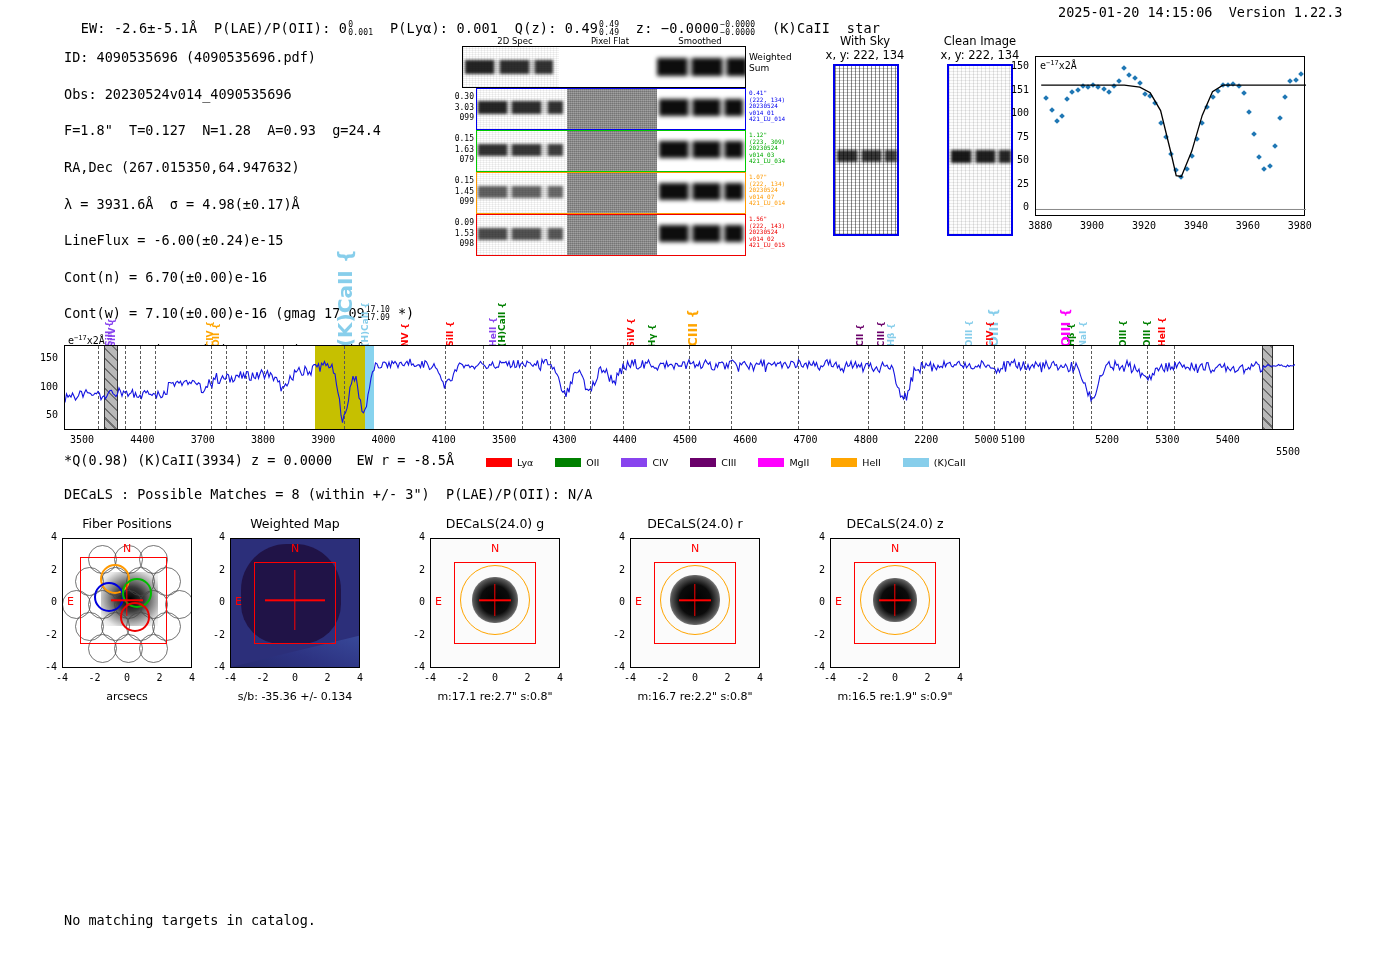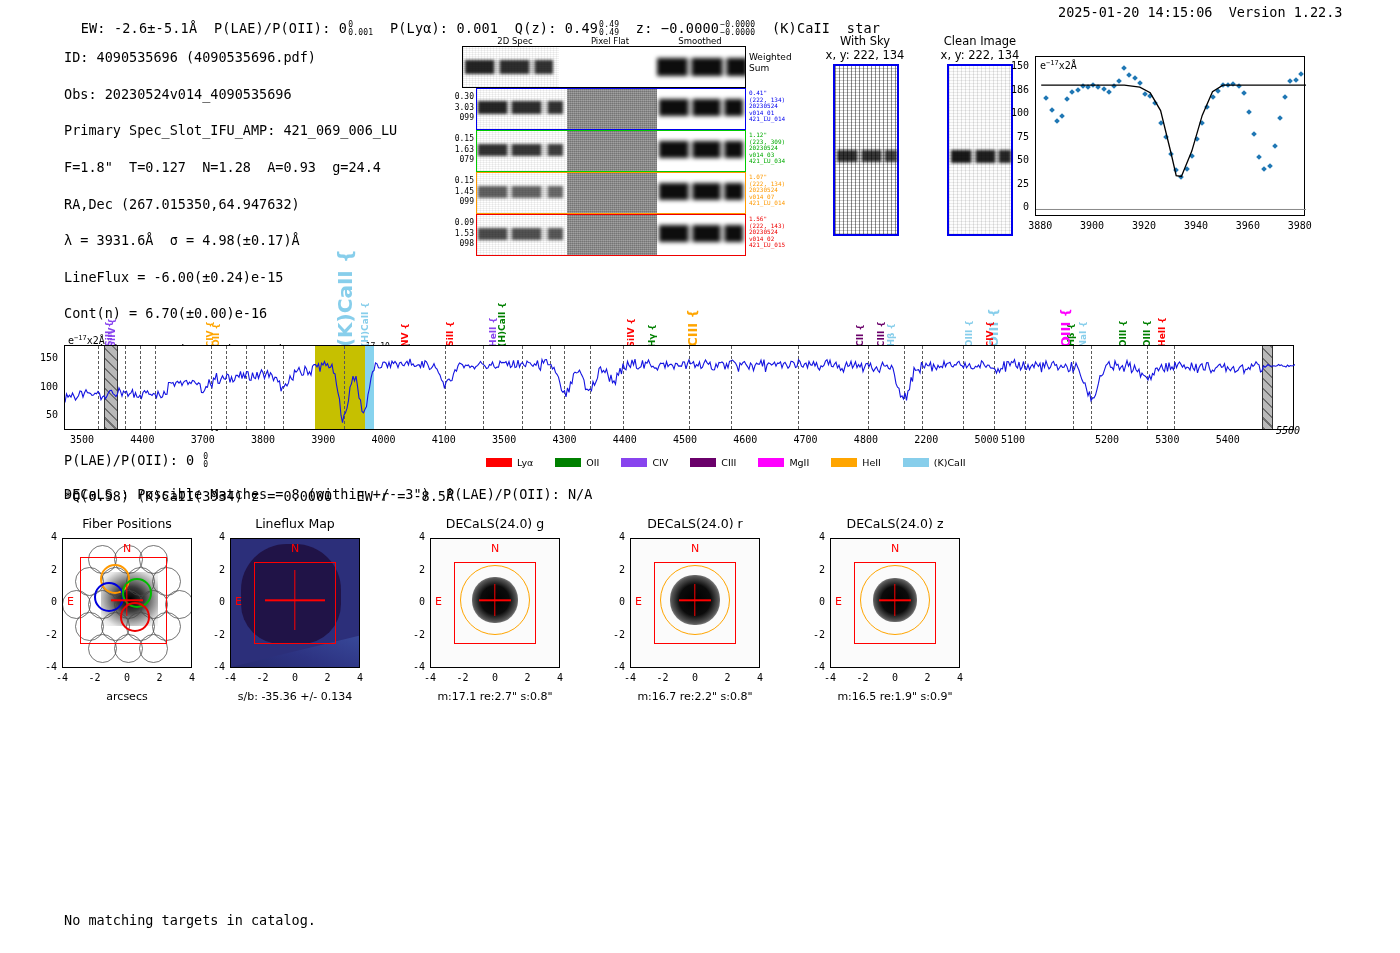--- a/index.html
+++ b/index.html
@@ -90,21 +90,20 @@
 <body>
 
 <div class="abs mono" id="header-line">
   <span>EW: -2.6±-5.1Å</span><span>  </span><span>P(LAE)/P(OII):</span> <span>0</span><span class="stack"><span>0</span><br><span>0.001</span></span><span>  </span><span>P(Lyα):</span> <span>0.001</span><span>  </span><span>Q(z):</span> <span>0.49</span><span class="stack"><span>0.49</span><br><span>0.49</span></span><span>  </span><span>z:</span> <span>−0.0000</span><span class="stack"><span>−0.0000</span><br><span>−0.0000</span></span><span>  </span><span>(K)CaII  star</span>
 </div>
 <div class="abs mono" id="timestamp">2025-01-20 14:15:06  Version 1.22.3</div>
 
 <div class="abs mono" id="info-block">
 <div>ID: 4090535696 (4090535696.pdf)</div>
 <div>Obs: 20230524v014_4090535696</div>
-<div>Primary Spec_Slot_IFU_AMP: 421_069_006_LU</div>
 <div>F=1.8"  T=0.127  N=1.28  A=0.93  g=24.4</div>
 <div>RA,Dec (267.015350,64.947632)</div>
 <div>λ = 3931.6Å  σ = 4.98(±0.17)Å</div>
 <div>LineFlux = -6.00(±0.24)e-15</div>
 <div>Cont(n) = 6.70(±0.00)e-16</div>
 <div><span>Cont(w) = 7.10(±0.00)e-16 (gmag 17.09</span><span class="stack"><span>17.10</span><br><span>17.09</span></span> <span>*)</span></div>
 <div>EWr = -2.80(±0.12) (w: -2.60(±0.10))Å</div>
 <div><span>S/N = 68.6(±2.7)</span>  <span>χ² = 1.5(±0.0)</span></div>
 <div><span>P(LAE)/P(OII): 0</span> <span class="stack"><span>0</span><br><span>0</span></span></div>
 <div>*Q(0.98) (K)CaII(3934) z = 0.0000   EW r = -8.5Å</div>
@@ -262,21 +261,21 @@
       <path d="M5.2,28.2 L57.1,28.2 L88.3,28.2 L103.8,30.1 L114.2,35.8 L124.6,53.6 L135.0,96.0 L140.2,118.6 L145.4,119.5 L155.8,94.1 L166.2,58.4 L176.5,34.8 L186.9,28.2 L212.9,28.2 L270.0,28.2 " fill="none" stroke="#000" stroke-width="1.3"></path>
       <line x1="0" x2="270" y1="152.47058823529412" y2="152.47058823529412" stroke="#888" stroke-width="1"></line>
     </svg>
 </div>
 <div class="abs" id="lp-yticks">
     <div class="ticky" style="left: 995px; width: 34px; top: 201.471px;">0</div>
     <div class="ticky" style="left: 995px; width: 34px; top: 177.941px;">25</div>
     <div class="ticky" style="left: 995px; width: 34px; top: 154.412px;">50</div>
     <div class="ticky" style="left: 995px; width: 34px; top: 130.882px;">75</div>
     <div class="ticky" style="left: 995px; width: 34px; top: 107.353px;">100</div>
-    <div class="ticky" style="left: 995px; width: 34px; top: 83.8235px;">186</div>
+    <div class="ticky" style="left: 995px; width: 34px; top: 83.8235px;">151</div>
     <div class="ticky" style="left: 995px; width: 34px; top: 60.2941px;">150</div>
   </div>
 <div class="abs" id="lp-xticks">
     <div class="tickx" style="left: 1016.19px; width: 48px; top: 220px;">3880</div>
     <div class="tickx" style="left: 1068.12px; width: 48px; top: 220px;">3900</div>
     <div class="tickx" style="left: 1120.04px; width: 48px; top: 220px;">3920</div>
     <div class="tickx" style="left: 1171.96px; width: 48px; top: 220px;">3940</div>
     <div class="tickx" style="left: 1223.88px; width: 48px; top: 220px;">3960</div>
     <div class="tickx" style="left: 1275.81px; width: 48px; top: 220px;">3980</div>
   </div>
@@ -371,21 +370,21 @@
     <div class="tickx" style="left: 659.029px; width: 52px; top: 434px;">4500</div>
     <div class="tickx" style="left: 719.324px; width: 52px; top: 434px;">4600</div>
     <div class="tickx" style="left: 779.618px; width: 52px; top: 434px;">4700</div>
     <div class="tickx" style="left: 839.912px; width: 52px; top: 434px;">4800</div>
     <div class="tickx" style="left: 900.206px; width: 52px; top: 434px;">2200</div>
     <div class="tickx" style="left: 960.5px; width: 52px; top: 434px;">5000</div>
     <div class="tickx" style="left: 987px; width: 52px; top: 434px;">5100</div>
     <div class="tickx" style="left: 1081.09px; width: 52px; top: 434px;">5200</div>
     <div class="tickx" style="left: 1141.38px; width: 52px; top: 434px;">5300</div>
     <div class="tickx" style="left: 1201.68px; width: 52px; top: 434px;">5400</div>
-    <div class="tickx" style="left: 1261.97px; width: 52px; top: 425px; font-style: italic;">5500</div>
+    <div class="tickx" style="left: 1261.97px; width: 52px; top: 446px;">5500</div>
   </div>
 <div class="abs" id="spec-legend" style="left:486px;top:451px;"><span class="legend-item"><span class="legend-swatch" style="background: rgb(255, 0, 0);"></span><span>Lyα</span></span><span class="legend-item"><span class="legend-swatch" style="background: rgb(0, 128, 0);"></span><span>OII</span></span><span class="legend-item"><span class="legend-swatch" style="background: rgb(136, 68, 238);"></span><span>CIV</span></span><span class="legend-item"><span class="legend-swatch" style="background: rgb(106, 0, 106);"></span><span>CIII</span></span><span class="legend-item"><span class="legend-swatch" style="background: rgb(255, 0, 255);"></span><span>MgII</span></span><span class="legend-item"><span class="legend-swatch" style="background: rgb(255, 165, 0);"></span><span>HeII</span></span><span class="legend-item"><span class="legend-swatch" style="background: rgb(135, 206, 235);"></span><span>(K)CaII</span></span></div>
 
 <div class="abs mono" style="left:64px;top:486px;font-size:13.5px;white-space:pre;">DECaLS : Possible Matches = 8 (within +/- 3")  P(LAE)/P(OII): N/A</div>
 <div class="abs" id="decals-row" style="left:0;top:510px;width:1236px;height:210px;">
     <div class="imgtitle" style="left: 44px; top: 6px; width: 166px;">Fiber Positions</div>
     <div class="axes" style="left: 62px; top: 28px; width: 130px; height: 130px; overflow: hidden; background: rgb(255, 255, 255);">
       <div style="position: absolute; left: 30%; top: 26%; width: 44%; height: 42%; background: radial-gradient(at 52% 50%, rgb(0, 0, 0) 0%, rgb(58, 58, 58) 32%, rgb(154, 154, 154) 58%, rgb(232, 232, 232) 80%, rgb(255, 255, 255) 100%);"></div>
       <div class="ring" style="left: 24.69px; top: 5.55px; width: 29px; height: 29px; border: 1px solid rgba(70, 70, 70, 0.75);"></div>
       <div class="ring" style="left: 50.5px; top: 5.55px; width: 29px; height: 29px; border: 1px solid rgba(70, 70, 70, 0.75);"></div>
@@ -420,21 +419,21 @@
     <div class="ticky" style="left: 30px; top: 151px; width: 27px;">-4</div>
     <div class="tickx" style="left: 78.5px; top: 162px; width: 32px;">-2</div>
     <div class="ticky" style="left: 30px; top: 118.5px; width: 27px;">-2</div>
     <div class="tickx" style="left: 111px; top: 162px; width: 32px;">0</div>
     <div class="ticky" style="left: 30px; top: 86px; width: 27px;">0</div>
     <div class="tickx" style="left: 143.5px; top: 162px; width: 32px;">2</div>
     <div class="ticky" style="left: 30px; top: 53.5px; width: 27px;">2</div>
     <div class="tickx" style="left: 176px; top: 162px; width: 32px;">4</div>
     <div class="ticky" style="left: 30px; top: 21px; width: 27px;">4</div>
     <div class="imgcap" style="left: 27px; top: 180px; width: 200px;">arcsecs</div>
-    <div class="imgtitle" style="left: 212px; top: 6px; width: 166px;">Lineflux Map</div>
+    <div class="imgtitle" style="left: 212px; top: 6px; width: 166px;">Weighted Map</div>
     <div class="axes" style="left: 230px; top: 28px; width: 130px; height: 130px; overflow: hidden; background: rgb(44, 47, 122);">
       <div style="position: absolute; left: 8%; top: 4%; width: 78%; height: 78%; background: rgb(32, 19, 71); border-radius: 46% 46% 40% 40%;"></div>
       <div style="position: absolute; left: 0px; bottom: 0px; width: 100%; height: 34%; background: linear-gradient(200deg, rgb(59, 79, 160) 0%, rgb(45, 51, 130) 60%, rgb(38, 42, 110) 100%); clip-path: polygon(0px 100%, 100% 28%, 100% 100%);"></div>
       <div class="redbox" style="left: 18%; top: 18%; width: 64%; height: 64%;"></div>
       <div class="crossh" style="left: 50%; top: 48%; width: 60px; height: 1.4px; transform: translate(-50%, -50%);"></div>
       <div class="crossh" style="left: 50%; top: 48%; width: 1.4px; height: 60px; transform: translate(-50%, -50%);"></div>
       <div class="compass" style="left: 50%; top: 3px; transform: translateX(-50%);">N</div>
       <div class="compass" style="left: 4px; top: 44%;">E</div>
     </div>
     <div class="tickx" style="left: 214px; top: 162px; width: 32px;">-4</div>

